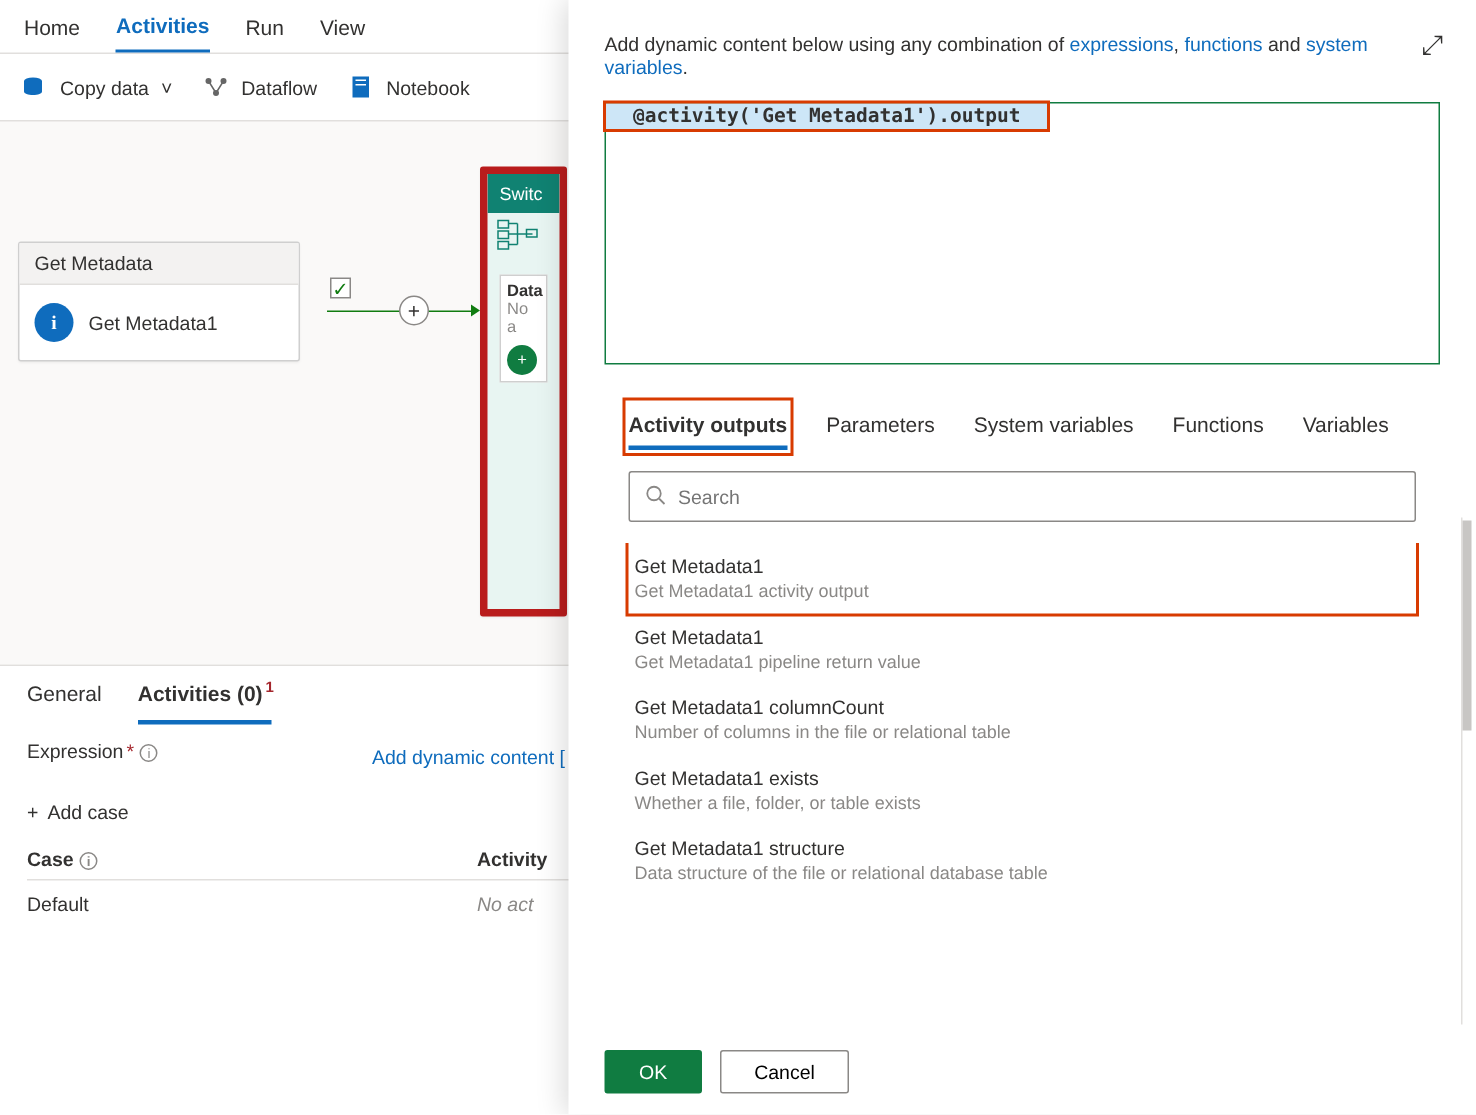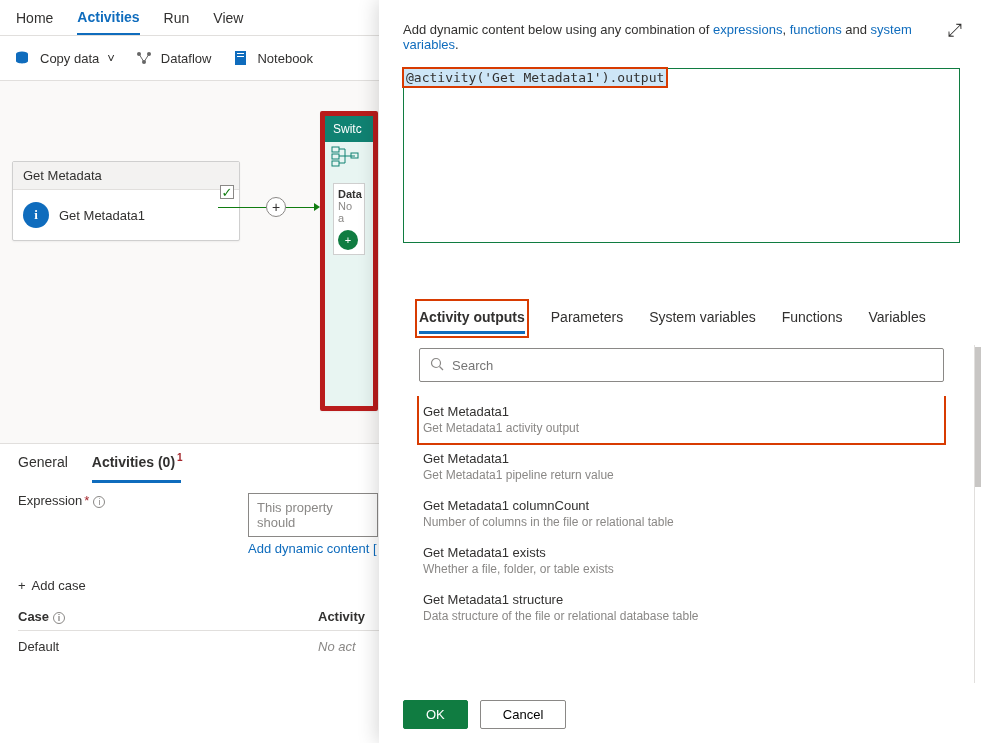--- a/index.html
+++ b/index.html
@@ -11,21 +11,21 @@
 .ribbon-tab.active { color: #0f6cbd; border-bottom: 2px solid #0f6cbd; font-weight: 600;}
 
 
 .toolbar { height: 44px; display: flex; align-items: center; padding: 0 14px; gap: 20px; }
 .tool-btn { display: inline-flex; align-items: center; gap: 8px; font-size: 13px; color: #323130; cursor: pointer; }
 .tool-icon { width: 18px; height: 18px; display:inline-flex; align-items:center; justify-content:center; }
 
 
 .canvas { position: absolute; top: 80px; left: 0; right: 0; bottom: 300px; background: #faf9f8; border-top: 1px solid #e1dfdd; }
 .node-card { position:absolute; background:#fff; border:1px solid #cfcfcf; border-radius:2px; box-shadow:0 1px 2px rgba(0,0,0,.05);}
-.meta-card { left:12px; top:80px; width:228px; }
+.meta-card { left:12px; top:80px; width:188px; }
 .meta-header { background:#f3f2f1; border-bottom:1px solid #e1dfdd; padding:6px 10px; font-size:13px; }
 .meta-body { padding:12px 10px; display:flex; align-items:center; gap:10px; }
 .meta-icon { width:26px; height:26px; border-radius:50%; background:#0f6cbd; display:inline-flex; align-items:center; justify-content:center; color:#fff; font-weight:bold; font-family:Georgia,serif; }
 .switch-card { left:320px; top:30px; width:58px; height:300px; background:#e8f5f2; border:5px solid #b91c1c; border-radius:2px; overflow:hidden;}
 .switch-head { background:#108272; color:#fff; font-size:12px; padding:6px 8px;}
 .switch-inner { margin:8px 8px; padding:4px; border:1px solid #cfcfcf; background:#fff; font-size:11px; }
 .switch-def{ font-size:11px; color:#323130; font-weight:600;}
 .switch-noa{ font-size:11px; color:#8a8886;}
 .check { position:absolute; left:220px; top:104px; width:14px;height:14px; border:1px solid #8a8886; background:#fff; display:flex; align-items:center; justify-content:center; color:#107c10;}
 .plus-circ{ position:absolute; left:266px; top:116px; width:20px;height:20px; border:1px solid #8a8886; border-radius:50%; background:#fff; display:flex;align-items:center;justify-content:center; font-size:14px;}
@@ -53,25 +53,25 @@
 .cases-row .noact{ font-style:italic; color:#8a8886;text-align:right;}
 
 
 .flyout { position:absolute; right:0; top:0; width:605px; height:100%; background:#fff; box-shadow:-3px 0 18px rgba(0,0,0,.15); z-index:50; display:flex; flex-direction:column;}
 .flyout-head{ padding:18px 24px 10px 24px; }
 .flyout-title{ font-size:20px; font-weight:600; }
 .expand-icon{ position:absolute; right:22px; top:20px; font-size:18px; cursor:pointer;}
 .flyout-desc{ font-size:13px; color:#323130; margin-top:4px;}
 .flyout-desc a{ color:#0f6cbd; text-decoration:none;}
 .expr-area{ margin:6px 24px 0 24px; border:1px solid #107c41; height:175px; position:relative;}
-.expr-text{ font-family:Consolas,monospace; font-size:13px; display:inline-block; background:#cde6f7; padding:1px 2px;}
+.expr-text{ font-family:Consolas,monospace; font-size:13px; display:inline-block; background:#cde6f7; padding:1px 18px;font-weight:bold;}
 .expr-text.sel{ outline:2px solid #d83b01;}
 .clear-link{ color:#0f6cbd; font-size:13px; margin:12px 0 0 40px; display:inline-block; cursor:pointer;}
 .cat-tabs{ display:flex; gap:26px; padding:0 40px; margin-top:26px;}
-.cat-tab{ font-size:14px; padding:6px 0; cursor:pointer;margin-top:34px;}
+.cat-tab{ font-size:14px; padding:6px 0; cursor:pointer;}
 .cat-tab.active{ border-bottom:3px solid #0f6cbd; font-weight:600; outline:2px solid #d83b01; outline-offset:2px;}
 .search-wrap{ margin:14px 40px 0 40px; border:1px solid #8a8886; border-radius:2px; height:34px; display:flex; align-items:center; padding:0 10px; gap:8px; color:#8a8886;}
 .search-wrap input{ border:none; outline:none; font-size:13px; flex:1;}
 .out-list{ overflow-y:auto; margin:14px 10px 0 0; padding-left:40px; padding-right:30px; flex:1;}
 .out-item{ padding:8px 4px; cursor:pointer;}
 .out-item.hl{ outline:2px solid #d83b01;}
 .out-title{ font-size:13px; color:#323130;}
 .out-sub{ font-size:12px; color:#8a8886; margin-top:2px;}
 .scrollbar-fake{ position:absolute; right:2px; top:345px; bottom:60px; width:8px; border-left:1px solid #e1dfdd;}
 .scrollbar-thumb{ position:absolute; right:1px; top:2px; width:6px; height:140px; background:#c8c6c4;}
@@ -155,21 +155,20 @@
 
 <div class="bottom-panel">
   <div class="bp-tabs">
     <span class="bp-tab">General</span>
     <span class="bp-tab active"><span>Activities (0)</span><span class="bp-count-badge">1</span></span>
   </div>
   <div class="bp-body">
     <div class="bp-row">
       <div class="bp-label"><span>Expression</span><span class="req-star">*</span><span class="help-i">i</span></div>
       <div>
-        <div class="expr-box">This property should</div>
         <span class="add-dyn">Add dynamic content [</span>
       </div>
     </div>
     <div class="add-case">
         <span>+</span>
         <span>Add case</span>
       </div>
     <div class="cases-head">
       <div><span>Case</span><span class="help-i">i</span></div>
       <div>Activity</div>

